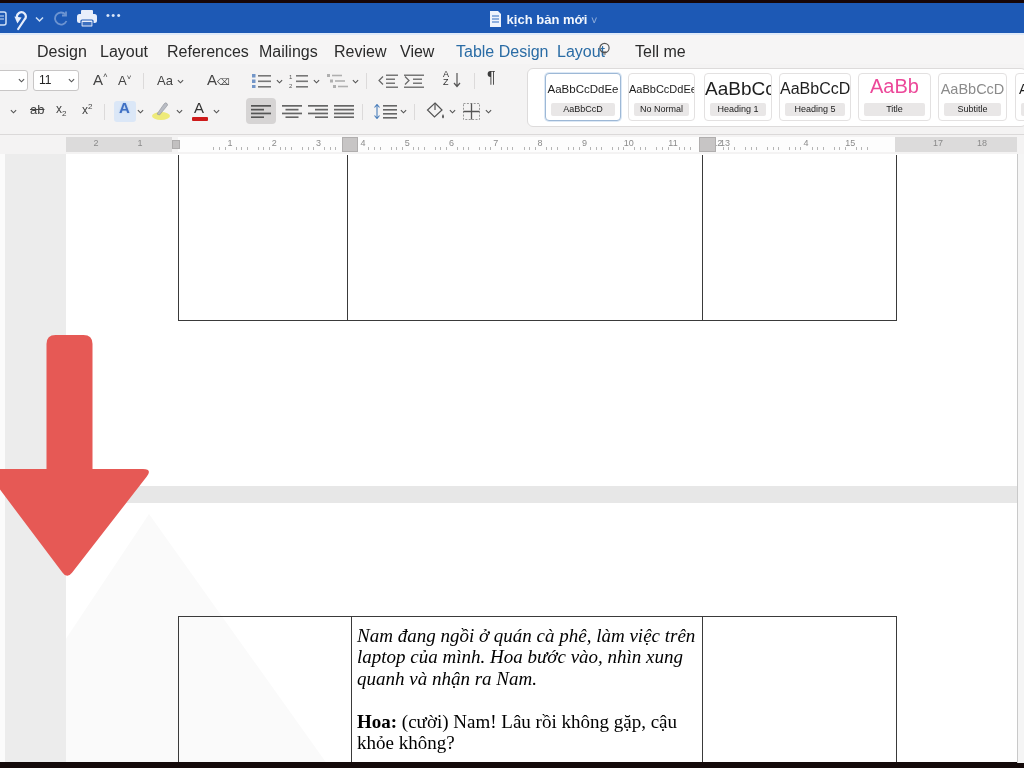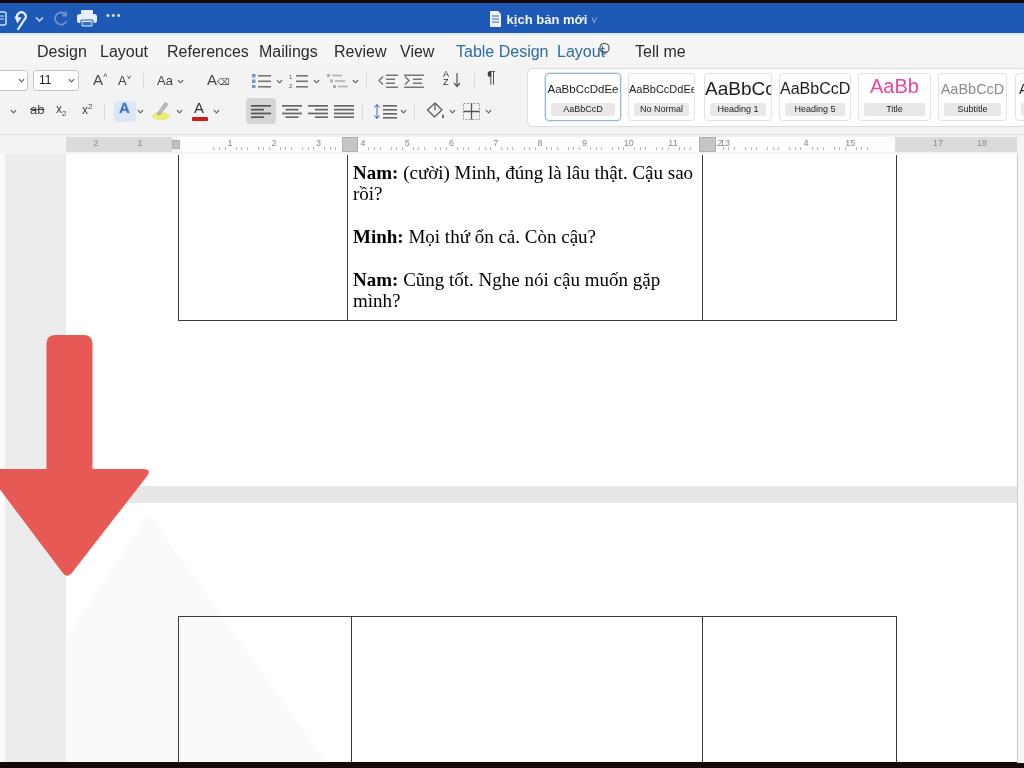--- a/index.html
+++ b/index.html
@@ -403,30 +403,29 @@
 
     <svg class="abs" style="left:66px;top:349px;" width="354" height="260">
       <polygon points="83,11 -86,265 264,265" fill="#fafafa"></polygon>
     </svg>
 
     <div class="tline" style="left:178px;top:1px;width:1px;height:166px;"></div>
     <div class="tline" style="left:347px;top:1px;width:1px;height:166px;"></div>
     <div class="tline" style="left:702px;top:1px;width:1px;height:166px;"></div>
     <div class="tline" style="left:896px;top:1px;width:1px;height:166px;"></div>
     <div class="tline" style="left:178px;top:166px;width:719px;height:1px;"></div>
-    <div class="celltext" style="left:353px;top:8px;width:346px;">
-      <b>Nam:</b> (cười) Minh, đúng là lâu thật. Cậu sao rồi?<br><br>
-      <b>Minh:</b> Mọi thứ ổn cả. Còn cậu?<br><br>
-      <b>Nam:</b> Cũng tốt. Nghe nói cậu muốn gặp mình?
-    </div>
 
     <div class="tline" style="left:178px;top:462px;width:719px;height:1px;"></div>
     <div class="tline" style="left:178px;top:462px;width:1px;height:147px;"></div>
     <div class="tline" style="left:351px;top:462px;width:1px;height:147px;"></div>
     <div class="tline" style="left:702px;top:462px;width:1px;height:147px;"></div>
     <div class="tline" style="left:896px;top:462px;width:1px;height:147px;"></div>
+    <div class="celltext" style="left:357px;top:471px;width:342px;">
+      <i>Nam đang ngồi ở quán cà phê, làm việc trên laptop của mình. Hoa bước vào, nhìn xung quanh và nhận ra Nam.</i><br><br>
+      <b>Hoa:</b> (cười) Nam! Lâu rồi không gặp, cậu khỏe không?
+    </div>
 
     <svg class="abs" style="left:0;top:0;" width="220" height="440" viewBox="0 0 220 440">
       <path fill="#e65955" d="M 46.5 330 L 46.5 190 Q 46.5 181 55.5 181 L 83.5 181 Q 92.5 181 92.5 190 L 92.5 330 Z"></path>
       <path fill="#e65955" d="M -8 315 L 143 315 Q 152.5 315 146.8 322.5 L 72 418.7 Q 67 425 62.4 418.4 L -8 325 Z"></path>
     </svg>
   </div>
   <div class="abs" id="blackbar"></div>
 
 </body></html>

